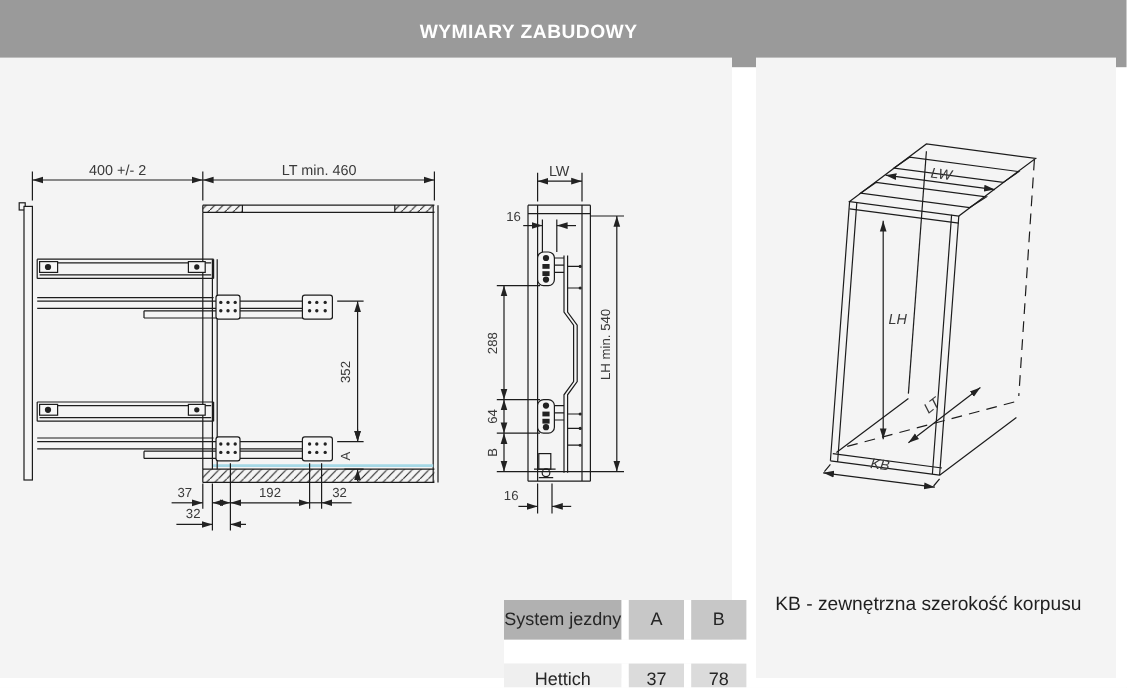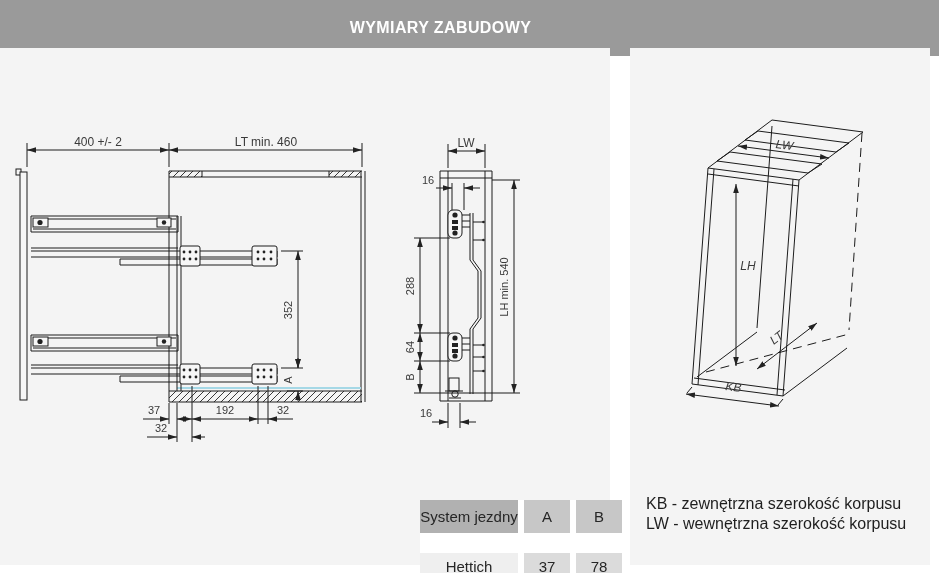--- a/index.html
+++ b/index.html
@@ -253,21 +253,20 @@
       <text class="iso" transform="translate(779,341) rotate(-38)">LT</text>
 
       <path class="ln" d="M692,387 L687,393 M783,399 L778,405"></path>
       <line class="ln" x1="686" y1="394" x2="779" y2="406" marker-start="url(#ar2)" marker-end="url(#ar2)"></line>
       <text class="iso" transform="translate(733,391) rotate(7)">KB</text>
     </g>
   </svg>
 
   <div class="legend">
     <div>KB - zewnętrzna szerokość korpusu</div>
-    <div>LW - wewnętrzna szerokość korpusu</div>
   </div>
 
   <div class="tbl">
     <div class="trow rowh">
       <div class="cell c1">System jezdny</div>
       <div class="gap"></div>
       <div class="cell c2">A</div>
       <div class="gap"></div>
       <div class="cell c2">B</div>
     </div>

